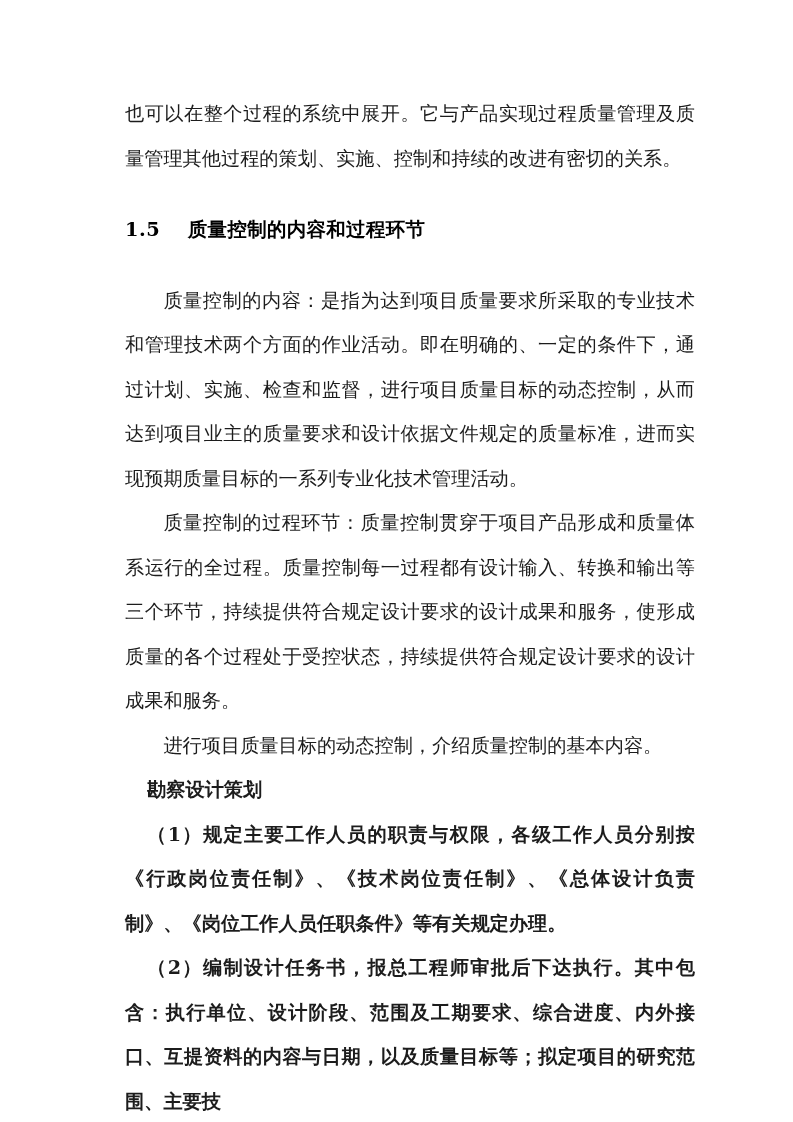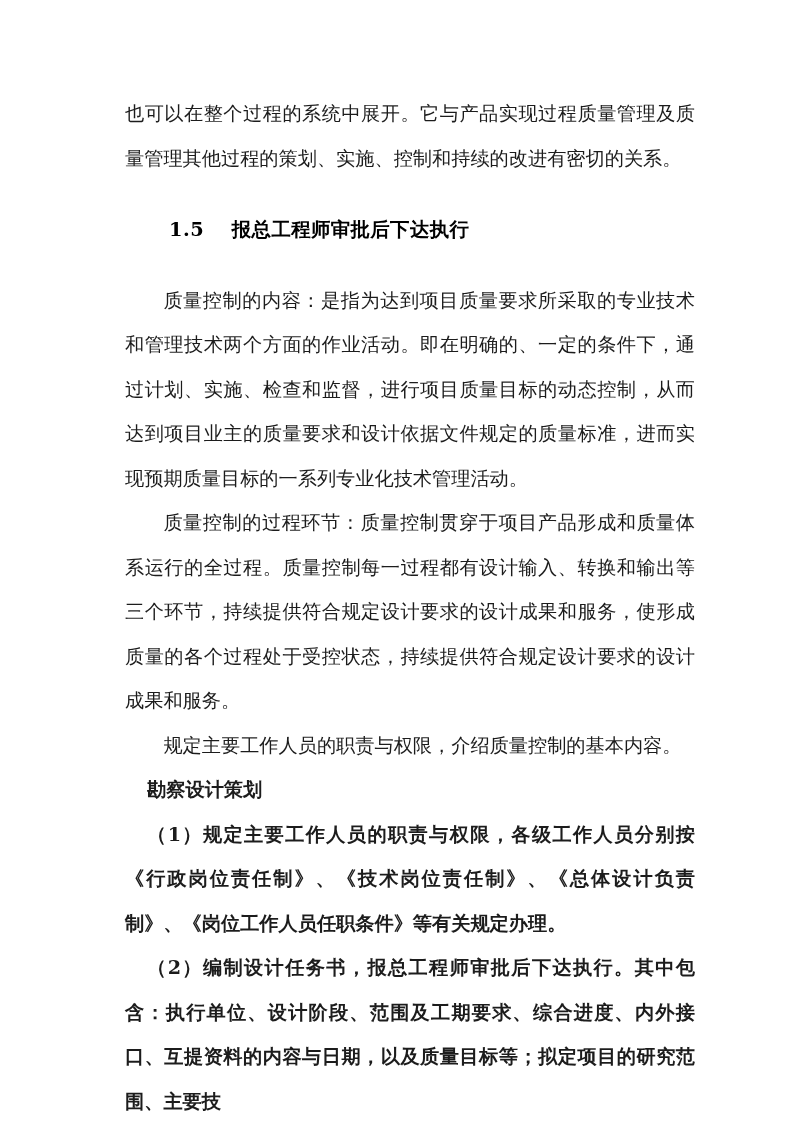--- a/index.html
+++ b/index.html
@@ -53,21 +53,20 @@
     line-height: 44.5px;
     font-weight: bold;
     margin: 0;
     color: #000000;
     white-space: nowrap;
     letter-spacing: 0.2px;
   }
   .heading .num {
     font-family: "DejaVu Serif", "Liberation Serif", serif;
     letter-spacing: 0.5px;
-    margin-left: 44px;
   }
   .heading .gap {
     display: inline-block;
     width: 1.42em;
   }
   .heading .htitle {
     letter-spacing: 0.4px;
   }
 
   
@@ -77,29 +76,29 @@
 </head>
 <body>
 
 <div class="page">
   <div class="text-column">
 
     <p class="para indent-0">也可以在整个过程的系统中展开。它与产品实现过程质量管理及质量管理其他过程的策划、实施、控制和持续的改进有密切的关系。</p>
 
     <div class="gap-before-heading"></div>
 
-    <h2 class="heading"><span class="num">1.5</span><span class="gap"></span><span class="htitle">报总工程师审批后下达执行</span></h2>
+    <h2 class="heading"><span class="num">1.5</span><span class="gap"></span><span class="htitle">质量控制的内容和过程环节</span></h2>
 
     <div class="gap-after-heading"></div>
 
     <p class="para indent-2">质量控制的内容：是指为达到项目质量要求所采取的专业技术和管理技术两个方面的作业活动。即在明确的、一定的条件下，通过计划、实施、检查和监督，进行项目质量目标的动态控制，从而达到项目业主的质量要求和设计依据文件规定的质量标准，进而实现预期质量目标的一系列专业化技术管理活动。</p>
 
     <p class="para indent-2">质量控制的过程环节：质量控制贯穿于项目产品形成和质量体系运行的全过程。质量控制每一过程都有设计输入、转换和输出等三个环节，持续提供符合规定设计要求的设计成果和服务，使形成质量的各个过程处于受控状态，持续提供符合规定设计要求的设计成果和服务。</p>
 
-    <p class="para indent-2">规定主要工作人员的职责与权限，介绍质量控制的基本内容。</p>
+    <p class="para indent-2">进行项目质量目标的动态控制，介绍质量控制的基本内容。</p>
 
     <p class="para indent-1">勘察设计策划</p>
 
     <p class="para indent-1">（1）规定主要工作人员的职责与权限，各级工作人员分别按《行政岗位责任制》、《技术岗位责任制》、《总体设计负责制》、《岗位工作人员任职条件》等有关规定办理。</p>
 
     <p class="para indent-1">（2）编制设计任务书，报总工程师审批后下达执行。其中包含：执行单位、设计阶段、范围及工期要求、综合进度、内外接口、互提资料的内容与日期，以及质量目标等；拟定项目的研究范围、主要技</p>
 
   </div>
 </div>
 

